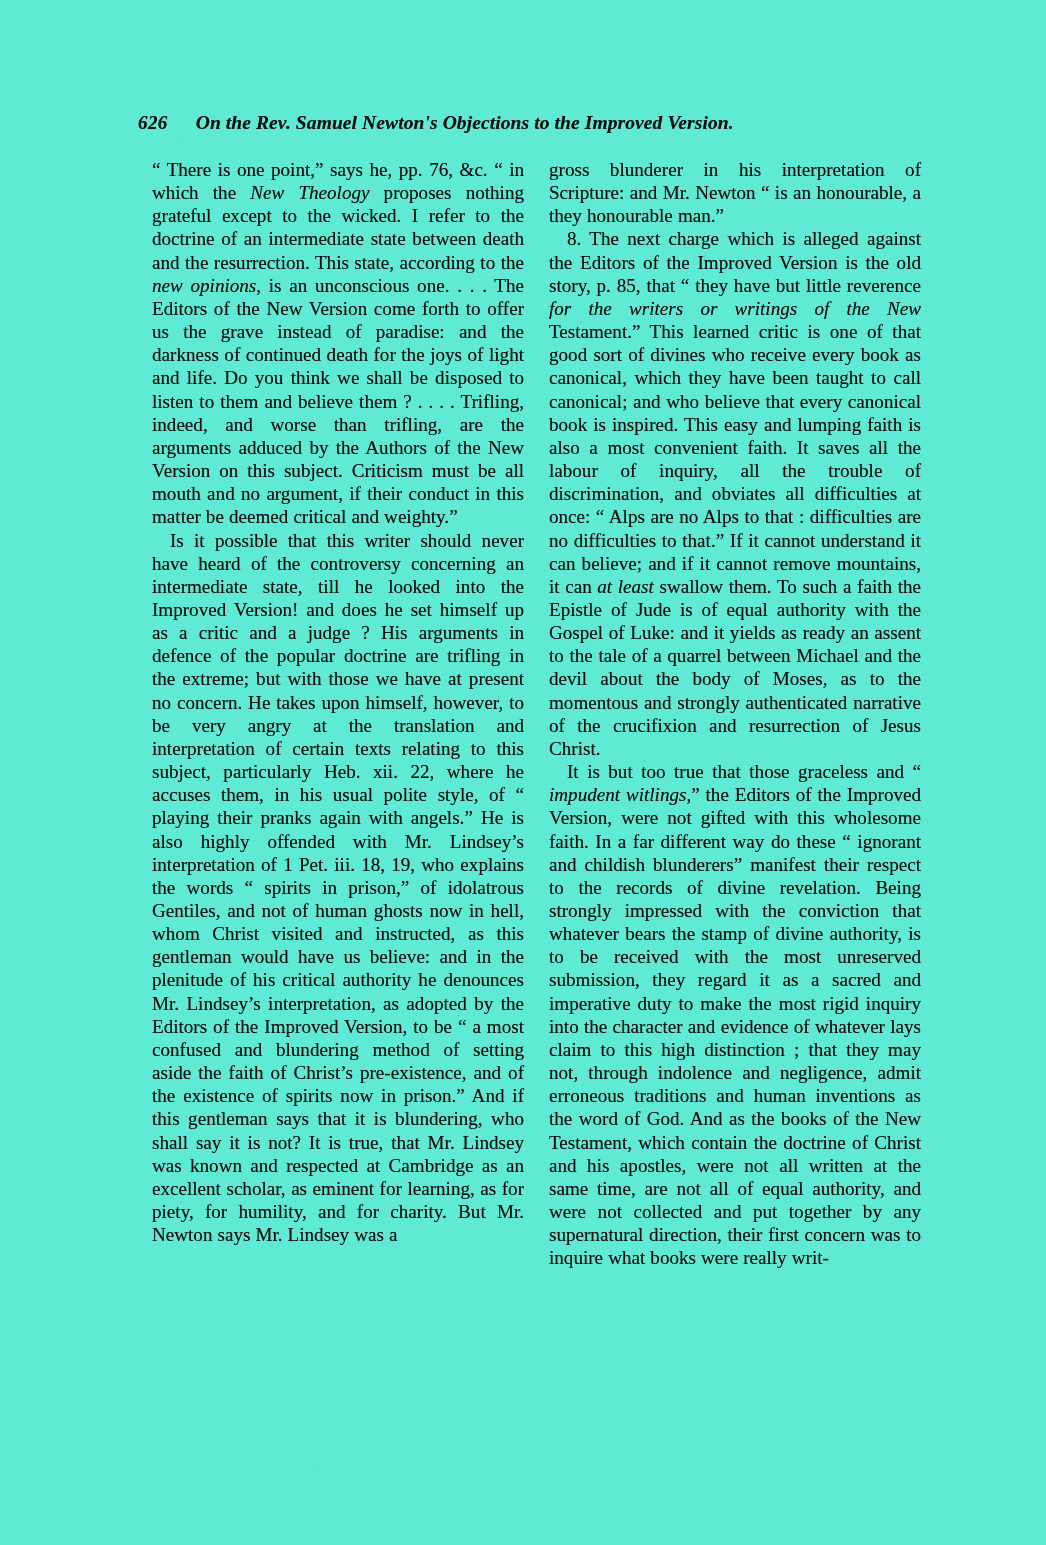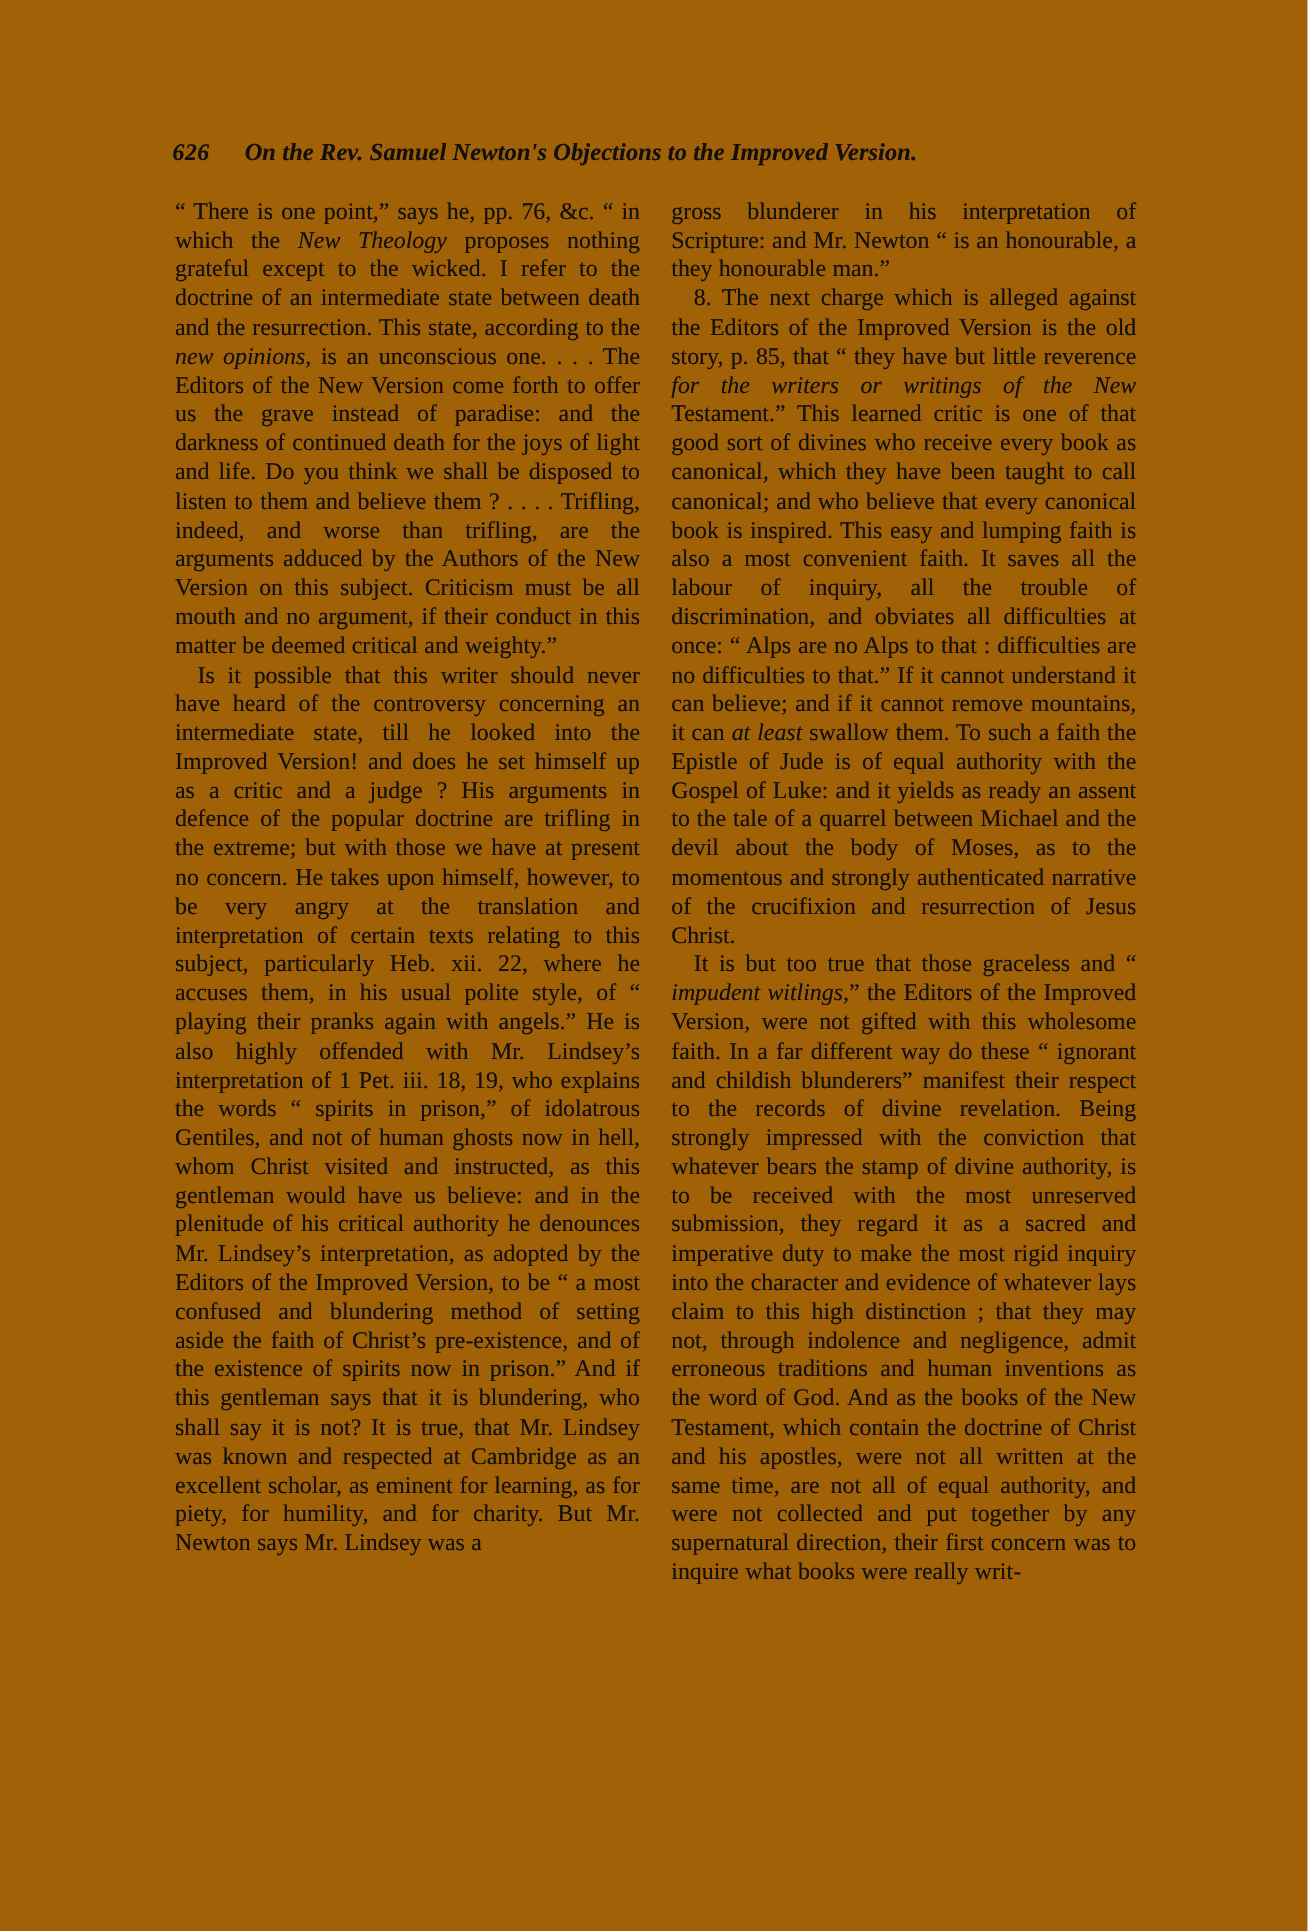--- a/index.html
+++ b/index.html
@@ -5,21 +5,21 @@
 <style>
   html, body {
     margin: 0;
     padding: 0;
     background: #ffffff;
   }
   #page {
     position: relative;
     width: 1046px;
     height: 1545px;
-    background: #a16207;
+    background: #5eead4;
     overflow: hidden;
     font-family: "Liberation Serif", "DejaVu Serif", serif;
     color: #120f0d;
   }
 
   
   #paper-texture {
     position: absolute;
     inset: 0;
     pointer-events: none;
@@ -55,21 +55,21 @@
     font-style: italic;
     font-weight: bold;
     font-size: 19.5px;
     letter-spacing: .1px;
   }
 
   
   #columns {
     position: absolute;
     top: 158px;
-    left: 140px;
+    left: 152px;
     width: 772px;
     display: flex;
     gap: 25px;
   }
   .column {
     width: 372px;
     flex: 0 0 372px;
   }
   .column p {
     margin: 0;

